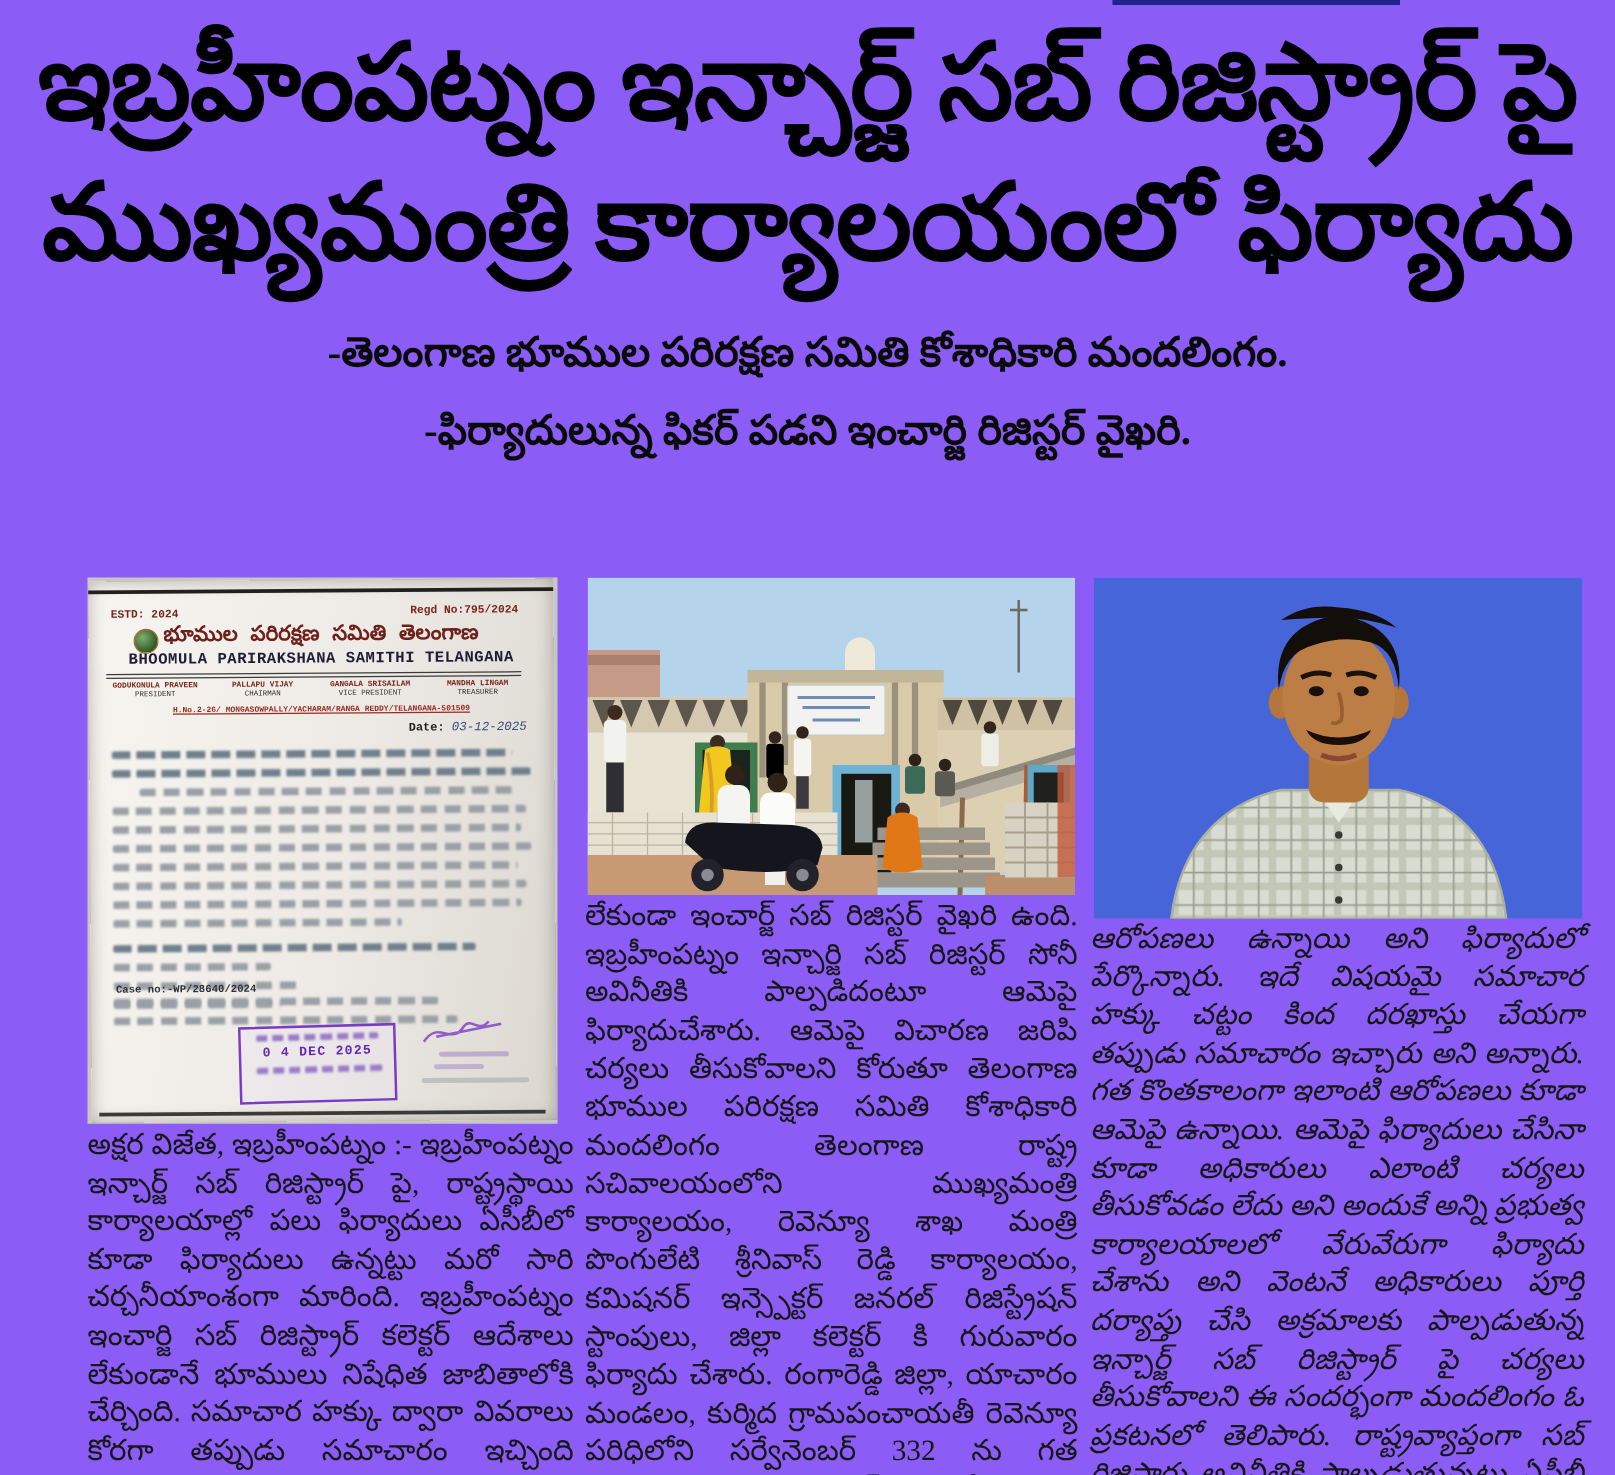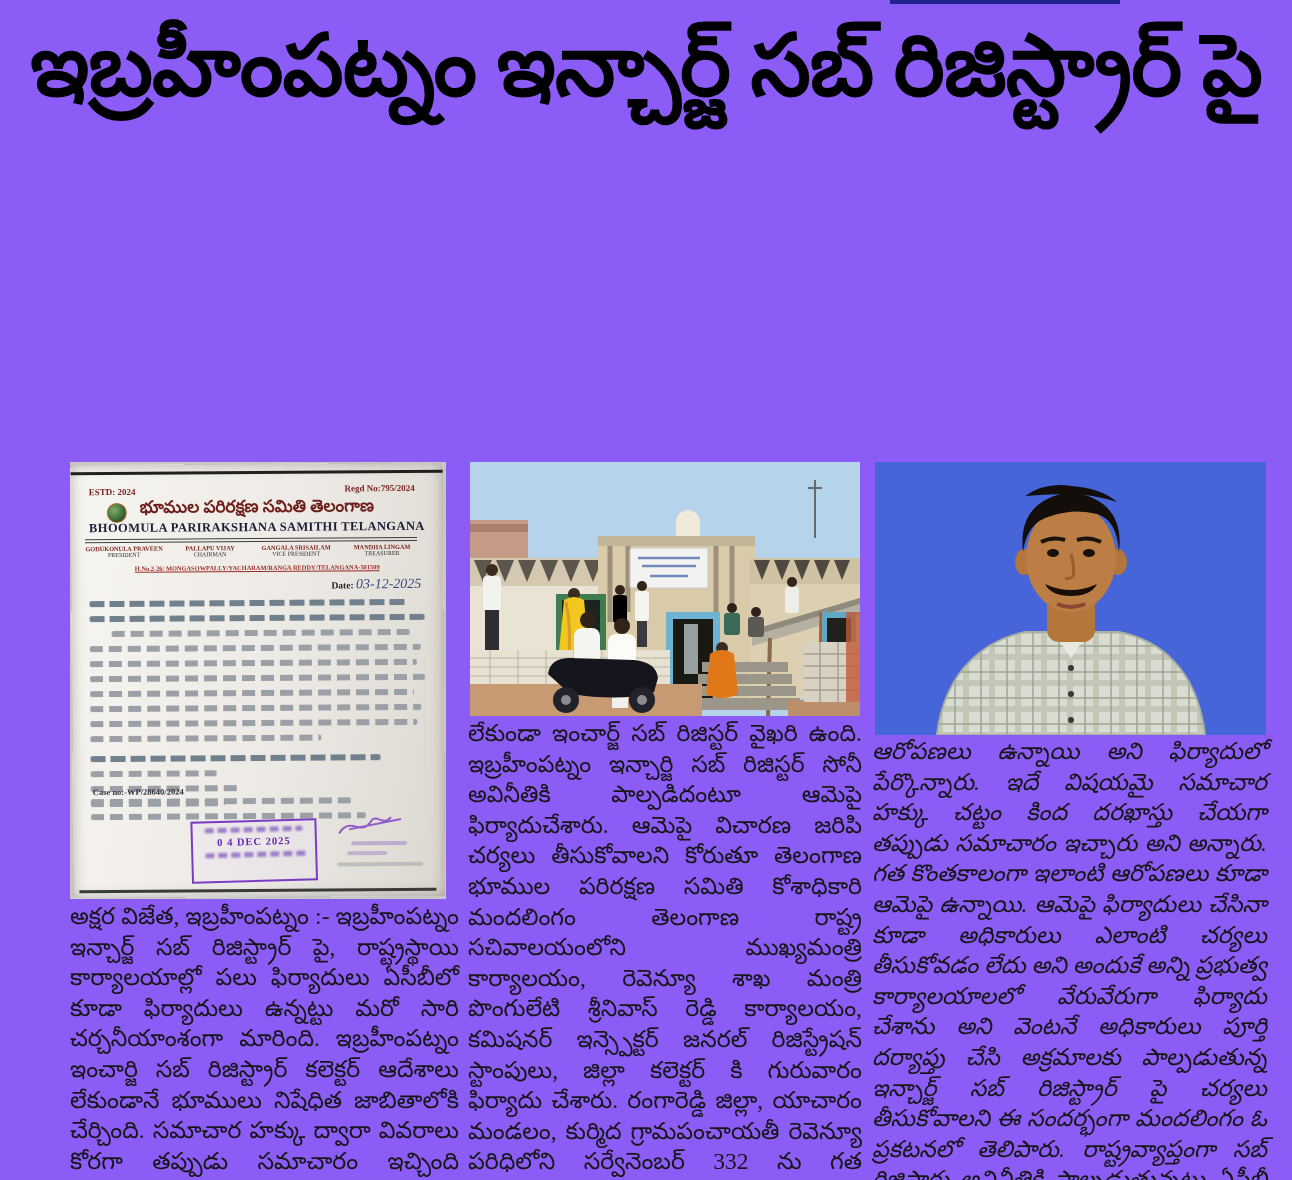--- a/index.html
+++ b/index.html
@@ -9,21 +9,21 @@
 
   
   .headline{position:absolute;left:0;top:10px;width:100%;text-align:center;font-weight:bold;
             color:#000;font-size:86px;line-height:112px;letter-spacing:-1px;white-space:nowrap;}
   .headline div{height:112px;}
   .subheads{position:absolute;left:0;top:252px;width:100%;text-align:center;font-weight:bold;
             font-size:33px;line-height:62px;color:#0a0a0a;}
 
   
   .fig{position:absolute;overflow:hidden;}
-  .fig-letter{left:70px;top:462px;width:376px;height:437px;background:#c9c7c3;}
+  .fig-letter{left:70px;top:462px;width:376px;height:437px;background:#c9c7c3;font-family:Liberation Mono, monospace;}
   .fig-building{left:470px;top:462px;width:390px;height:254px;}
   .fig-portrait{left:875px;top:462px;width:391px;height:273px;}
 
   
   .paper{position:absolute;left:2px;top:2px;right:2px;bottom:2px;
          background:linear-gradient(100deg,#f7f5f1 0%,#edeae5 55%,#dbd7d0 100%);
          transform:rotate(-0.4deg);box-shadow:inset 0 0 14px rgba(60,55,50,.35);}
   .scan-edge-top{position:absolute;left:0;top:7px;width:100%;height:3px;background:#20201e;}
   .scan-edge-bottom{position:absolute;left:6px;bottom:5px;width:96%;height:3px;background:#3a3a38;}
   .lt{position:absolute;white-space:nowrap;}
@@ -38,21 +38,21 @@
   .lt-rule{position:absolute;left:14px;top:74px;width:332px;border-top:1px solid #3c3c3c;
            border-bottom:1px solid #3c3c3c;height:2px;}
   .officers{position:absolute;left:10px;top:80px;width:344px;display:flex;text-align:center;}
   .officers>div{flex:1;}
   .off-name{font-size:6.3px;font-weight:bold;color:#7c2820;white-space:nowrap;}
   .off-role{font-size:6px;color:#2e2e2e;}
   .lt-addr{left:0;top:100px;width:100%;text-align:center;font-size:6.4px;font-weight:bold;
            color:#9a2c24;text-decoration:underline;}
   .lt-date{right:22px;top:113px;font-size:9.5px;color:#222;}
   .lt-date b{color:#222;}
-  .lt-date span{color:#3a4a7c;font-style:italic;font-size:14px;}
+  .lt-date span{color:#3a4a7c;font-style:italic;font-size:10px;}
   
   .bl{position:relative;height:6px;margin:0 18px 9px 18px;border-radius:2px;
       background:repeating-linear-gradient(90deg,#9aa0a6 0 13px,rgba(0,0,0,0) 13px 19px);
       filter:blur(.7px);}
   .bl.dark{background:repeating-linear-gradient(90deg,#71808d 0 15px,rgba(0,0,0,0) 15px 20px);}
   .bl.ind{margin-left:40px;}
   .lt-body{position:absolute;left:0;top:136px;width:100%;}
   .lt-case{position:absolute;left:20px;top:322px;font-size:8.5px;font-weight:bold;color:#30303c;}
   .stamp{position:absolute;left:118px;top:356px;width:122px;height:58px;border:2px solid #7b3cc4;
          transform:rotate(-1.2deg);color:#6d2fb9;text-align:center;background:rgba(230,222,242,.25);}
@@ -69,23 +69,26 @@
   .col-3{left:872px;top:736px;width:395px;height:444px;font-style:italic;}
 </style>
 </head>
 <body>
 
 <div class="page">
   <div class="top-rule"></div>
 
   <div class="headline">
     <div>ఇబ్రహీంపట్నం ఇన్చార్జ్ సబ్ రిజిస్ట్రార్ పై</div>
+    <div>ముఖ్యమంత్రి కార్యాలయంలో ఫిర్యాదు</div>
   </div>
 
   <div class="subheads">
+    <div>-తెలంగాణ భూముల పరిరక్షణ సమితి కోశాధికారి మందలింగం.</div>
+    <div>-ఫిర్యాదులున్న ఫికర్ పడని ఇంచార్జి రిజిస్టర్ వైఖరి.</div>
   </div>
 
   <div class="fig fig-letter">
     <div class="paper">
       <div class="scan-edge-top"></div>
       <div class="lt lt-estd">ESTD: 2024</div>
       <div class="lt lt-regd">Regd No:795/2024</div>
       <div class="lt lt-logo"></div>
       <div class="lt lt-title-te">భూముల పరిరక్షణ సమితి తెలంగాణ</div>
       <div class="lt lt-title-en">BHOOMULA PARIRAKSHANA SAMITHI TELANGANA</div>

